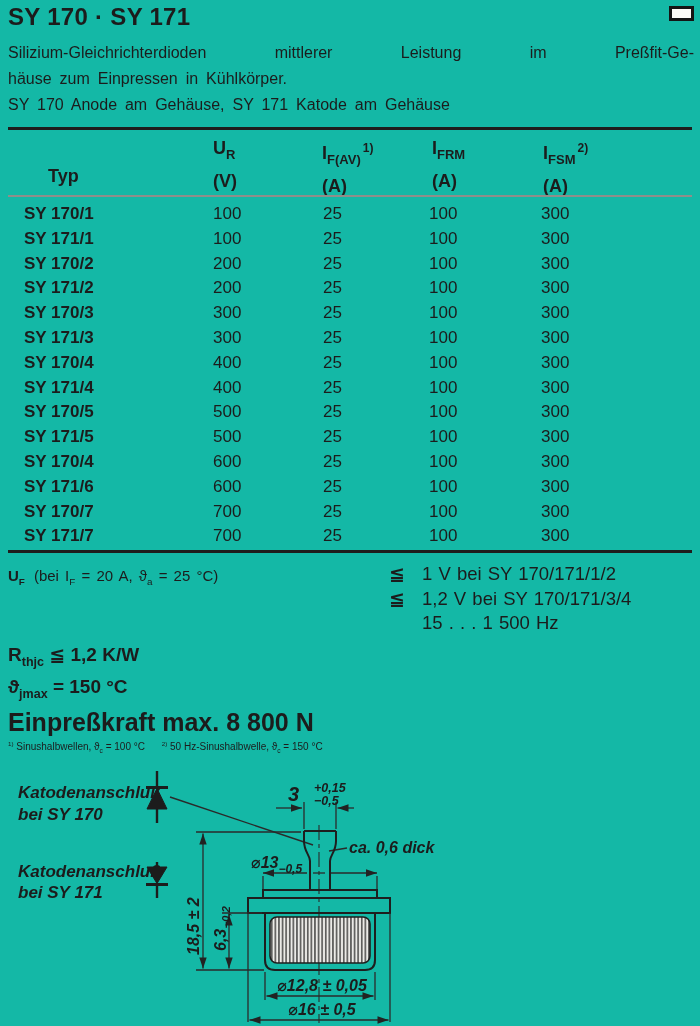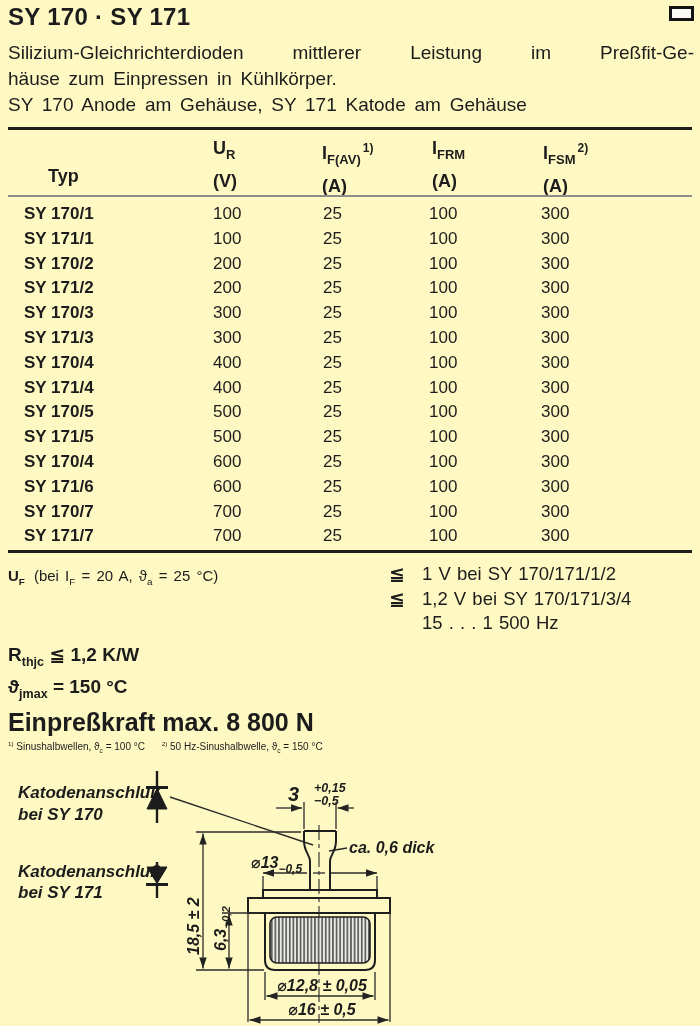--- a/index.html
+++ b/index.html
@@ -1,23 +1,23 @@
 <!DOCTYPE html>
 <html><head>
 <meta charset="utf-8">
 <style>
   html,body{margin:0;padding:0;background:#888;}
-  .page{position:relative;width:700px;height:1026px;background:#fef9c3;
+  .page{position:relative;width:700px;height:1026px;background:#14b8a6;
         font-family:"Liberation Sans","DejaVu Sans",sans-serif;color:#1c1c1c;overflow:hidden;}
   .abs{position:absolute;}
   
   .title{left:8px;top:3px;font-size:24px;font-weight:bold;letter-spacing:.3px;}
   .doc-icon{left:669px;top:6px;width:19px;height:9px;border:3.5px solid #141414;background:#fbfaf7;}
   
-  .intro{left:8px;top:40px;width:686px;font-size:19px;line-height:26px;word-spacing:3.5px;}
+  .intro{left:8px;top:40px;width:686px;font-size:16px;line-height:26px;word-spacing:3.5px;}
   .intro .l1{text-align:justify;text-align-last:justify;}
   
   .rule{left:8px;width:684px;background:#1e1e1d;}
   .rule-top{top:127px;height:3px;}
   .rule-head{top:195px;height:2px;background:#8f8e8a;}
   .rule-bot{top:550px;height:3px;}
   
   .hcell{position:absolute;font-weight:bold;font-size:18px;line-height:27px;}
   .hc-typ{left:8px;top:163px;margin-left:40px;}
   .hc1{left:213px;top:135px;}

